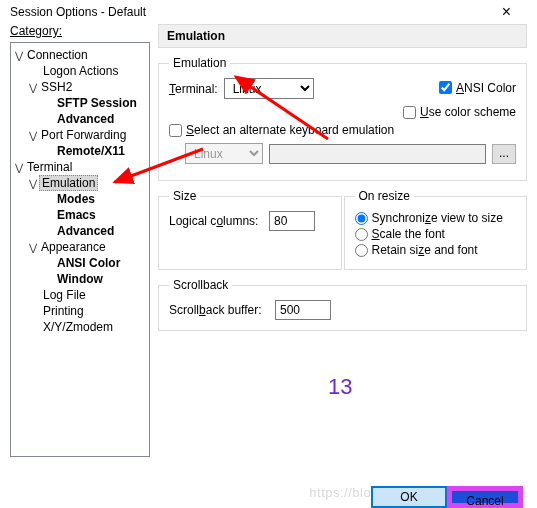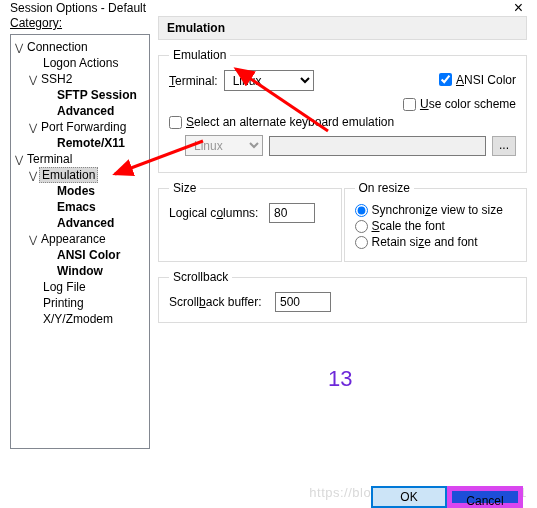--- a/index.html
+++ b/index.html
@@ -1,17 +1,17 @@
 <!DOCTYPE html>
 <html><head>
 <meta charset="utf-8">
 <style>
   * { box-sizing: border-box; font-family: "Segoe UI", Tahoma, sans-serif; font-size: 12px; }
   body { margin: 0; background: #fff; color: #000; width: 537px; height: 508px; overflow: hidden; position: relative; }
-  .titlebar { display: flex; justify-content: space-between; align-items: center; height: 16px; padding: 0 8px 0 10px; }
+  .titlebar { display: flex; justify-content: space-between; align-items: center; height: 24px; padding: 0 20px 0 10px; }
   .titlebar .title { color: #000; }
   .close-x { font-size: 16px; font-family: Arial; color: #000; padding: 0 6px; }
   .content { display: flex; padding: 0 10px 8px 10px; gap: 8px; }
   .left { width: 140px; }
   .cat-label { text-decoration: underline; margin-bottom: 4px; display: inline-block; }
   .tree-box { border: 1px solid #828790; height: 415px; padding: 4px 2px; overflow: hidden; }
   .tree-item { white-space: nowrap; padding: 1px 0; display: flex; align-items: center; height: 16px; }
   .exp { width: 12px; display: inline-block; text-align: center; color: #404040; font-size: 10px; cursor: pointer; }
   .tree-item .lbl { padding: 0 2px; }
   .sel { background: #d8d8d8; border: 1px dotted #888; padding: 0 1px; }

